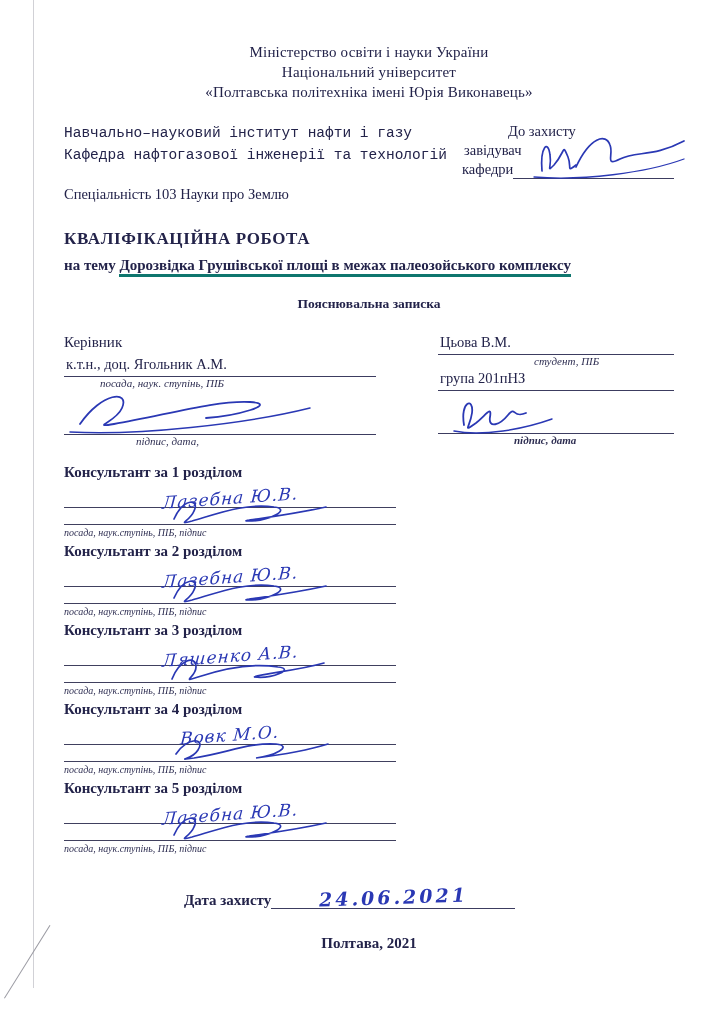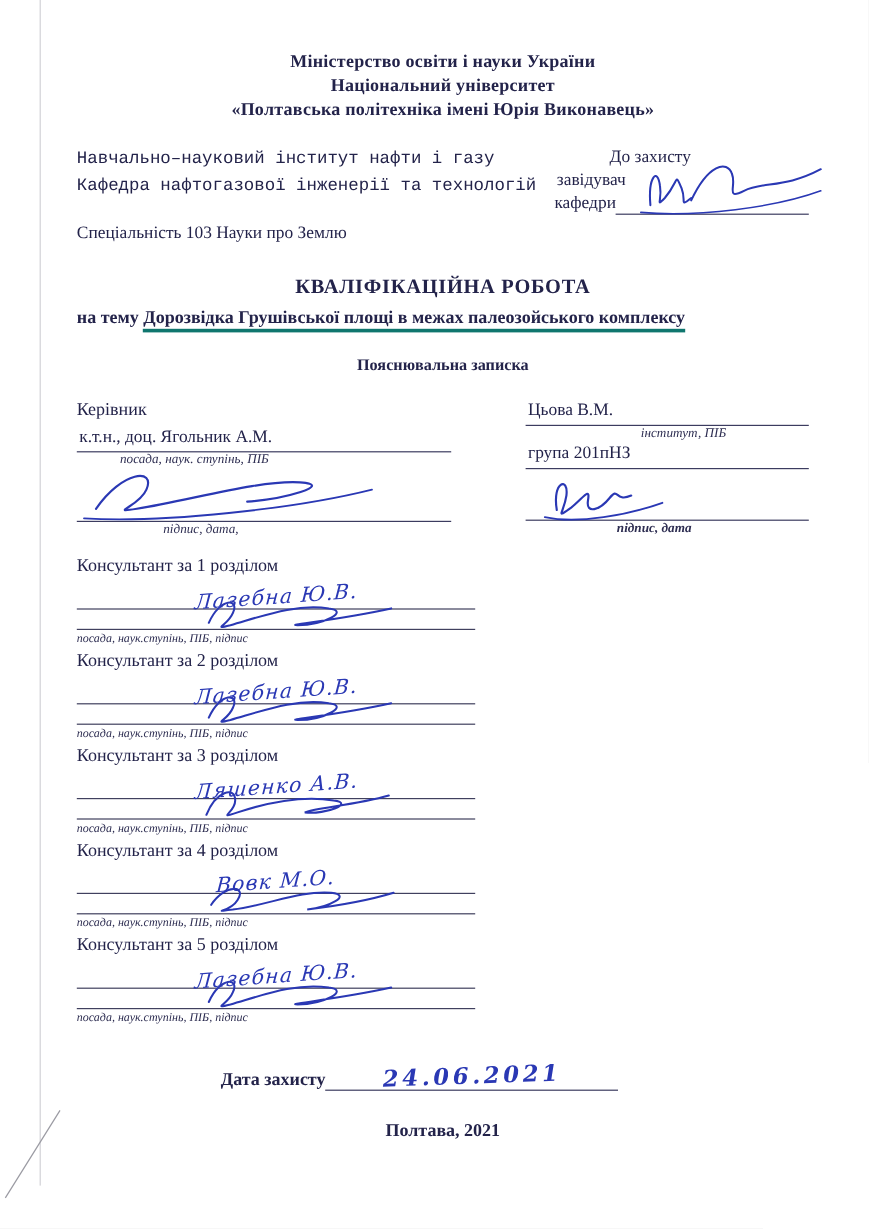--- a/index.html
+++ b/index.html
@@ -8,35 +8,35 @@
     font-family:"Liberation Serif","DejaVu Serif",serif;color:#23234a;
     overflow:hidden;margin:0 auto;
   }
   .content{position:absolute;left:64px;right:50px;top:42px;}
 
   
   .vline{position:absolute;left:33px;top:0;width:1px;height:988px;background:#b8b8c0;opacity:.65;}
   .diag{position:absolute;left:4px;top:998px;width:86px;border-top:1px solid #9a9aa2;transform:rotate(-58deg);transform-origin:left top;}
 
   
-  .hdr{ text-align:center;font-weight:bold;font-size:15px;line-height:20px;letter-spacing:.2px;}
+  .hdr{ text-align:center;font-weight:normal;font-size:15px;line-height:20px;letter-spacing:.2px;}
 
   
   .dept-row{display:flex;justify-content:space-between;margin-top:20px;}
   .dept-left{font-size:14.5px;line-height:22px;font-family:Liberation Mono, monospace;}
   .appr{width:212px;font-size:14.5px;line-height:19px;position:relative;}
   .appr-l1{padding-left:46px;}
   .appr-l2{padding-left:2px;}
   .appr-l3{display:flex;align-items:flex-end;position:relative;}
   .appr-line{flex:1;border-bottom:1px solid #3c3c60;height:17px;position:relative;}
   .appr-sig{position:absolute;right:-14px;top:-34px;}
 
   .specialty{margin-top:7px;font-size:14.5px;}
 
-  .work-title{margin-top:26px;text-align:center;font-size:17px;font-weight:bold;letter-spacing:.6px;}
+  .work-title{margin-top:26px;text-align:left;font-size:17px;font-weight:bold;letter-spacing:.6px;}
   .topic-line{margin-top:8px;font-size:15px;font-weight:bold;}
   .topic-ul{border-bottom:3px solid #0f766e;padding-bottom:1px;}
   .note{margin-top:22px;text-align:center;font-size:13.5px;font-weight:bold;}
 
   
   .people{display:flex;justify-content:space-between;margin-top:22px;}
   .pcol-l{width:312px;}
   .pcol-r{width:236px;}
   .p-label{font-size:15px;font-weight:normal;height:22px;}
   .p-line{border-bottom:1px solid #3c3c60;font-size:14.5px;height:20px;padding-left:2px;}
@@ -46,21 +46,21 @@
   .cap-ind3{padding-left:96px;}
   .cap-ind4{padding-left:76px;font-weight:bold;}
   .sig-row{position:relative;border-bottom:1px solid #3c3c60;height:42px;}
   .sig-row svg{position:absolute;left:0;bottom:-6px;}
   .sig-row-r{position:relative;border-bottom:1px solid #3c3c60;height:38px;margin-top:4px;}
   .sig-row-r svg{position:absolute;left:8px;bottom:-4px;}
 
   
   .consultants{margin-top:14px;}
   .c-block{margin-bottom:1px;}
-  .c-label{font-size:15px;font-weight:normal;height:21px;}
+  .c-label{font-size:15px;font-weight:bold;height:21px;}
   .c-line{width:332px;height:22px;border-bottom:1px solid #40405e;text-align:center;position:relative;}
   .c-sigrow{width:332px;height:16px;border-bottom:1px solid #40405e;position:relative;}
   .c-sigrow svg{position:absolute;left:98px;top:-13px;}
   .c-cap{font-size:10px;font-style:italic;color:#2e2e52;height:15px;padding-top:2px;}
 
   
   .hand{
     font-family:"DejaVu Serif",serif;font-style:italic;color:#2a38b4;
     display:inline-block;
   }
@@ -134,21 +134,21 @@
               <path d="M16 40 C38 8 66 6 58 24 C52 38 26 44 50 40 C98 32 152 16 186 18 C216 20 172 32 142 34" stroke-width="1.8"></path>
               <path d="M6 48 C72 52 182 40 246 24" stroke-width="1.5"></path>
             </svg>
           </span>
         </div>
         <div class="p-cap cap-ind2">підпис, дата,</div>
       </div>
 
       <div class="pcol-r">
         <div class="p-line">Цьова В.М.</div>
-        <div class="p-cap cap-ind3">інститут, ПІБ</div>
+        <div class="p-cap cap-ind3">студент, ПІБ</div>
         <div class="p-line">група 201пНЗ</div>
         <div class="sig-row-r">
           <span>
             <svg width="112" height="46" viewBox="0 0 112 46">
               <path d="M18 34 C14 10 28 6 26 22 C24 36 16 42 30 32 C40 24 46 14 44 26 C42 38 54 34 62 24 C70 14 66 28 80 22" stroke-width="1.8"></path>
               <path d="M8 40 C36 46 78 38 106 28" stroke-width="1.5"></path>
             </svg>
           </span>
         </div>
         <div class="p-cap cap-ind4">підпис, дата</div>

